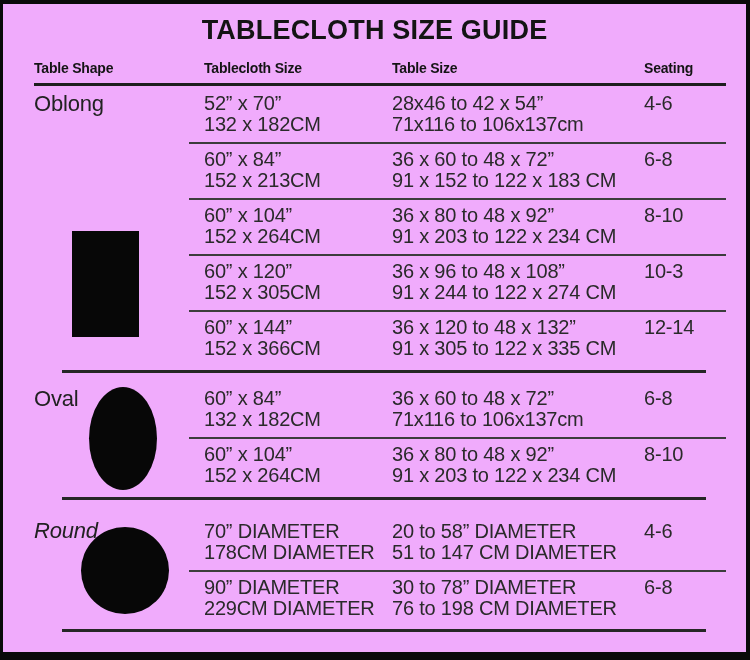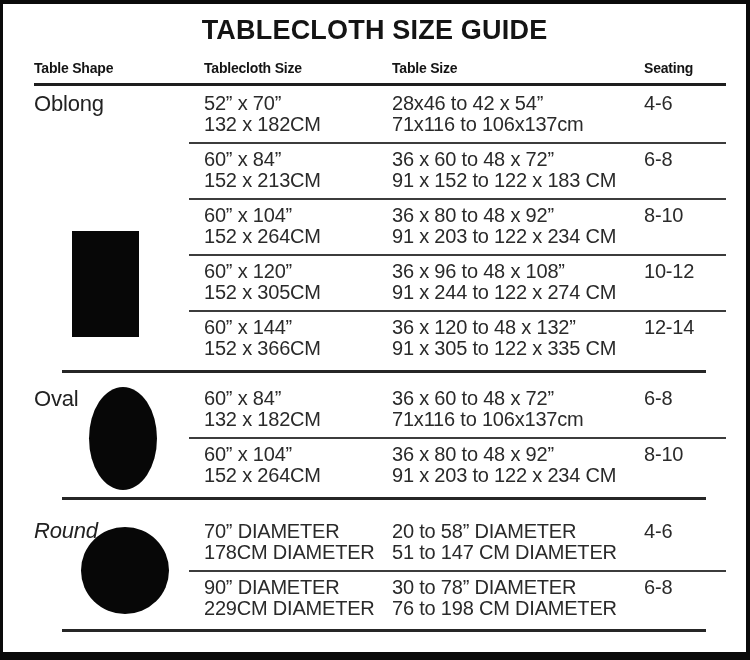--- a/index.html
+++ b/index.html
@@ -1,20 +1,20 @@
 <!DOCTYPE html>
 <html><head>
 <meta charset="utf-8">
 <style>
   * { margin: 0; padding: 0; box-sizing: border-box; }
   html, body { background: #e8e8e8; }
   .page {
     position: relative;
     width: 750px; height: 660px;
-    background: #ffffff;
+    background: #f0abfc;
     border-top: 4px solid #0a0a0a;
     border-left: 3px solid #0a0a0a;
     border-right: 4px solid #0a0a0a;
     border-bottom: 8px solid #0a0a0a;
     font-family: "Liberation Sans", "DejaVu Sans", sans-serif;
     color: #1c1c1c;
     overflow: hidden;
     letter-spacing: -0.2px;
   }
   .title {
@@ -127,21 +127,21 @@
         <div class="row-divider"></div>
         <div class="row">
           <div class="cell cloth">
             <div>60” x 120”</div>
             <div>152 x 305CM</div>
           </div>
           <div class="cell table">
             <div>36 x 96 to 48 x 108”</div>
             <div>91 x 244 to 122 x 274 CM</div>
           </div>
-          <div class="cell seating">10-12</div>
+          <div class="cell seating">10-3</div>
         </div>
         <div class="row-divider"></div>
         <div class="row">
           <div class="cell cloth">
             <div>60” x 144”</div>
             <div>152 x 366CM</div>
           </div>
           <div class="cell table">
             <div>36 x 120 to 48 x 132”</div>
             <div>91 x 305 to 122 x 335 CM</div>

